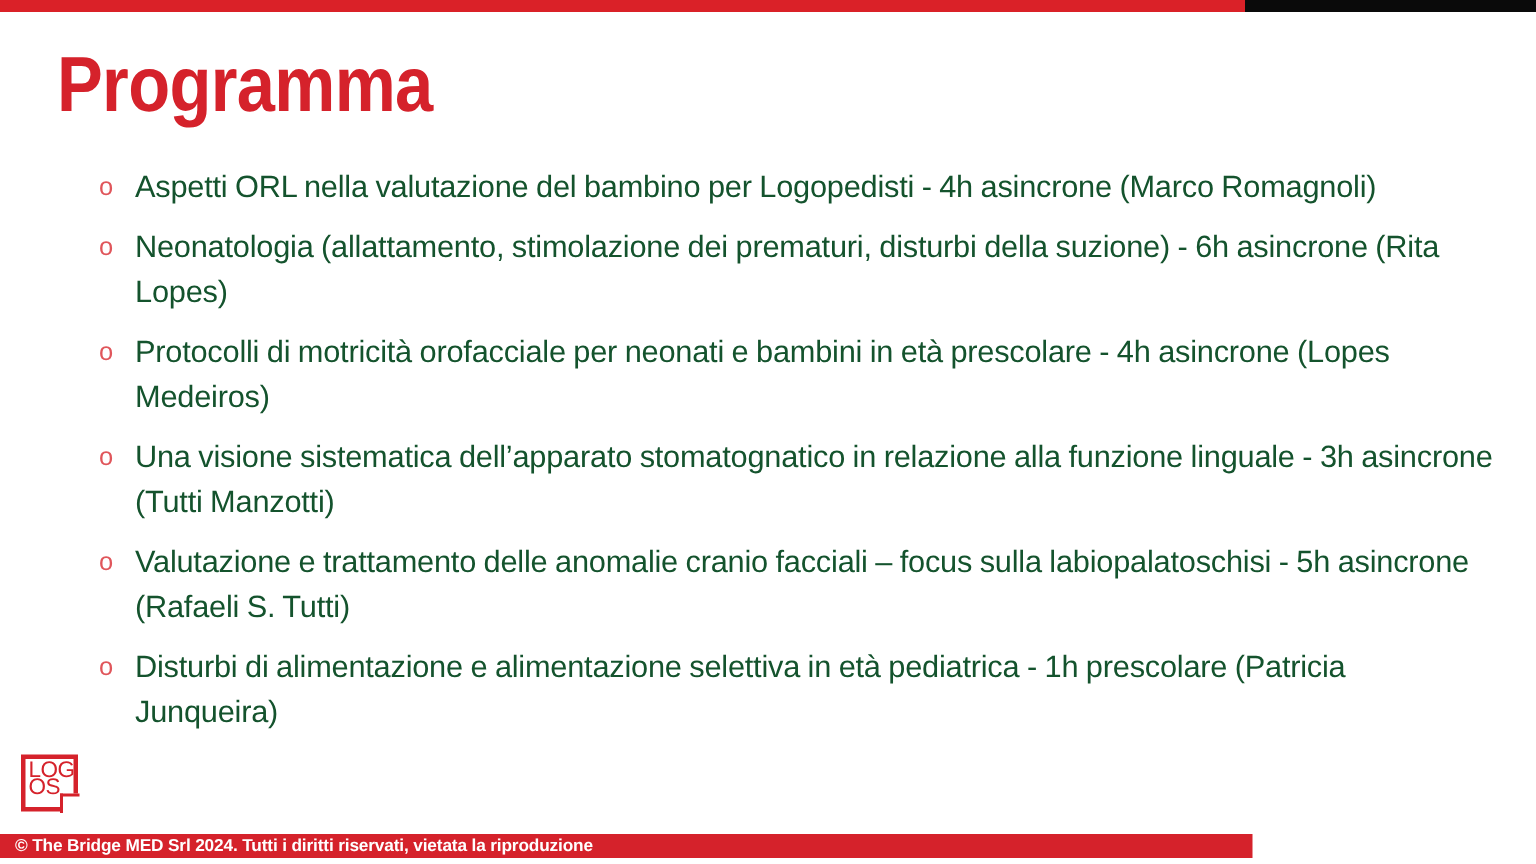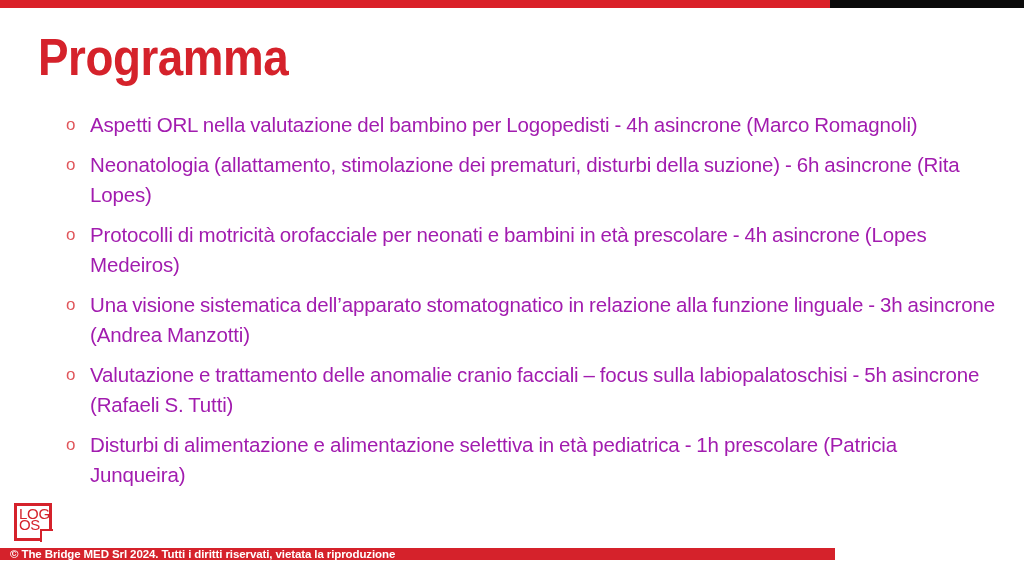--- a/index.html
+++ b/index.html
@@ -77,21 +77,21 @@
     color: #e0565b;
     text-align: left;
     padding-left: 10px;
     box-sizing: border-box;
     user-select: none;
   }
   .bullet-text {
     flex: 1 1 auto;
     font-size: 20.5px;
     line-height: 30px;
-    color: #a21caf;
+    color: #14532d;
     letter-spacing: -0.15px;
     word-spacing: -0.5px;
   }
 
   
   .logo {
     position: absolute;
     left: 14px;
     top: 503px;
     width: 38px;
@@ -126,25 +126,24 @@
     font-size: 15px;
     line-height: 11px;
     letter-spacing: -0.3px;
   }
   .logo-text div { display: block; }
 
   
   .footer {
     position: absolute;
     left: 0;
-    bottom: 12px;
+    bottom: 4px;
     width: 1024px;
     height: 16px;
     display: flex;
-    flex-direction: column;
   }
   .footer-left {
     width: 835px;
     height: 100%;
     background: #d5222b;
     color: #ffffff;
     display: flex;
     align-items: center;
     padding-left: 10px;
     box-sizing: border-box;
@@ -189,21 +188,21 @@
       <span class="bullet-text">Neonatologia (allattamento, stimolazione dei prematuri, disturbi della suzione) - 6h asincrone (Rita Lopes)</span>
     </div>
 
     <div class="bullet-row">
       <span class="bullet-marker">o</span>
       <span class="bullet-text">Protocolli di motricità orofacciale per neonati e bambini in età prescolare - 4h asincrone (Lopes Medeiros)</span>
     </div>
 
     <div class="bullet-row">
       <span class="bullet-marker">o</span>
-      <span class="bullet-text">Una visione sistematica dell’apparato stomatognatico in relazione alla funzione linguale - 3h asincrone (Andrea Manzotti)</span>
+      <span class="bullet-text">Una visione sistematica dell’apparato stomatognatico in relazione alla funzione linguale - 3h asincrone (Tutti Manzotti)</span>
     </div>
 
     <div class="bullet-row">
       <span class="bullet-marker">o</span>
       <span class="bullet-text">Valutazione e trattamento delle anomalie cranio facciali – focus sulla labiopalatoschisi - 5h asincrone (Rafaeli S. Tutti)</span>
     </div>
 
     <div class="bullet-row">
       <span class="bullet-marker">o</span>
       <span class="bullet-text">Disturbi di alimentazione e alimentazione selettiva in età pediatrica - 1h prescolare (Patricia Junqueira)</span>

